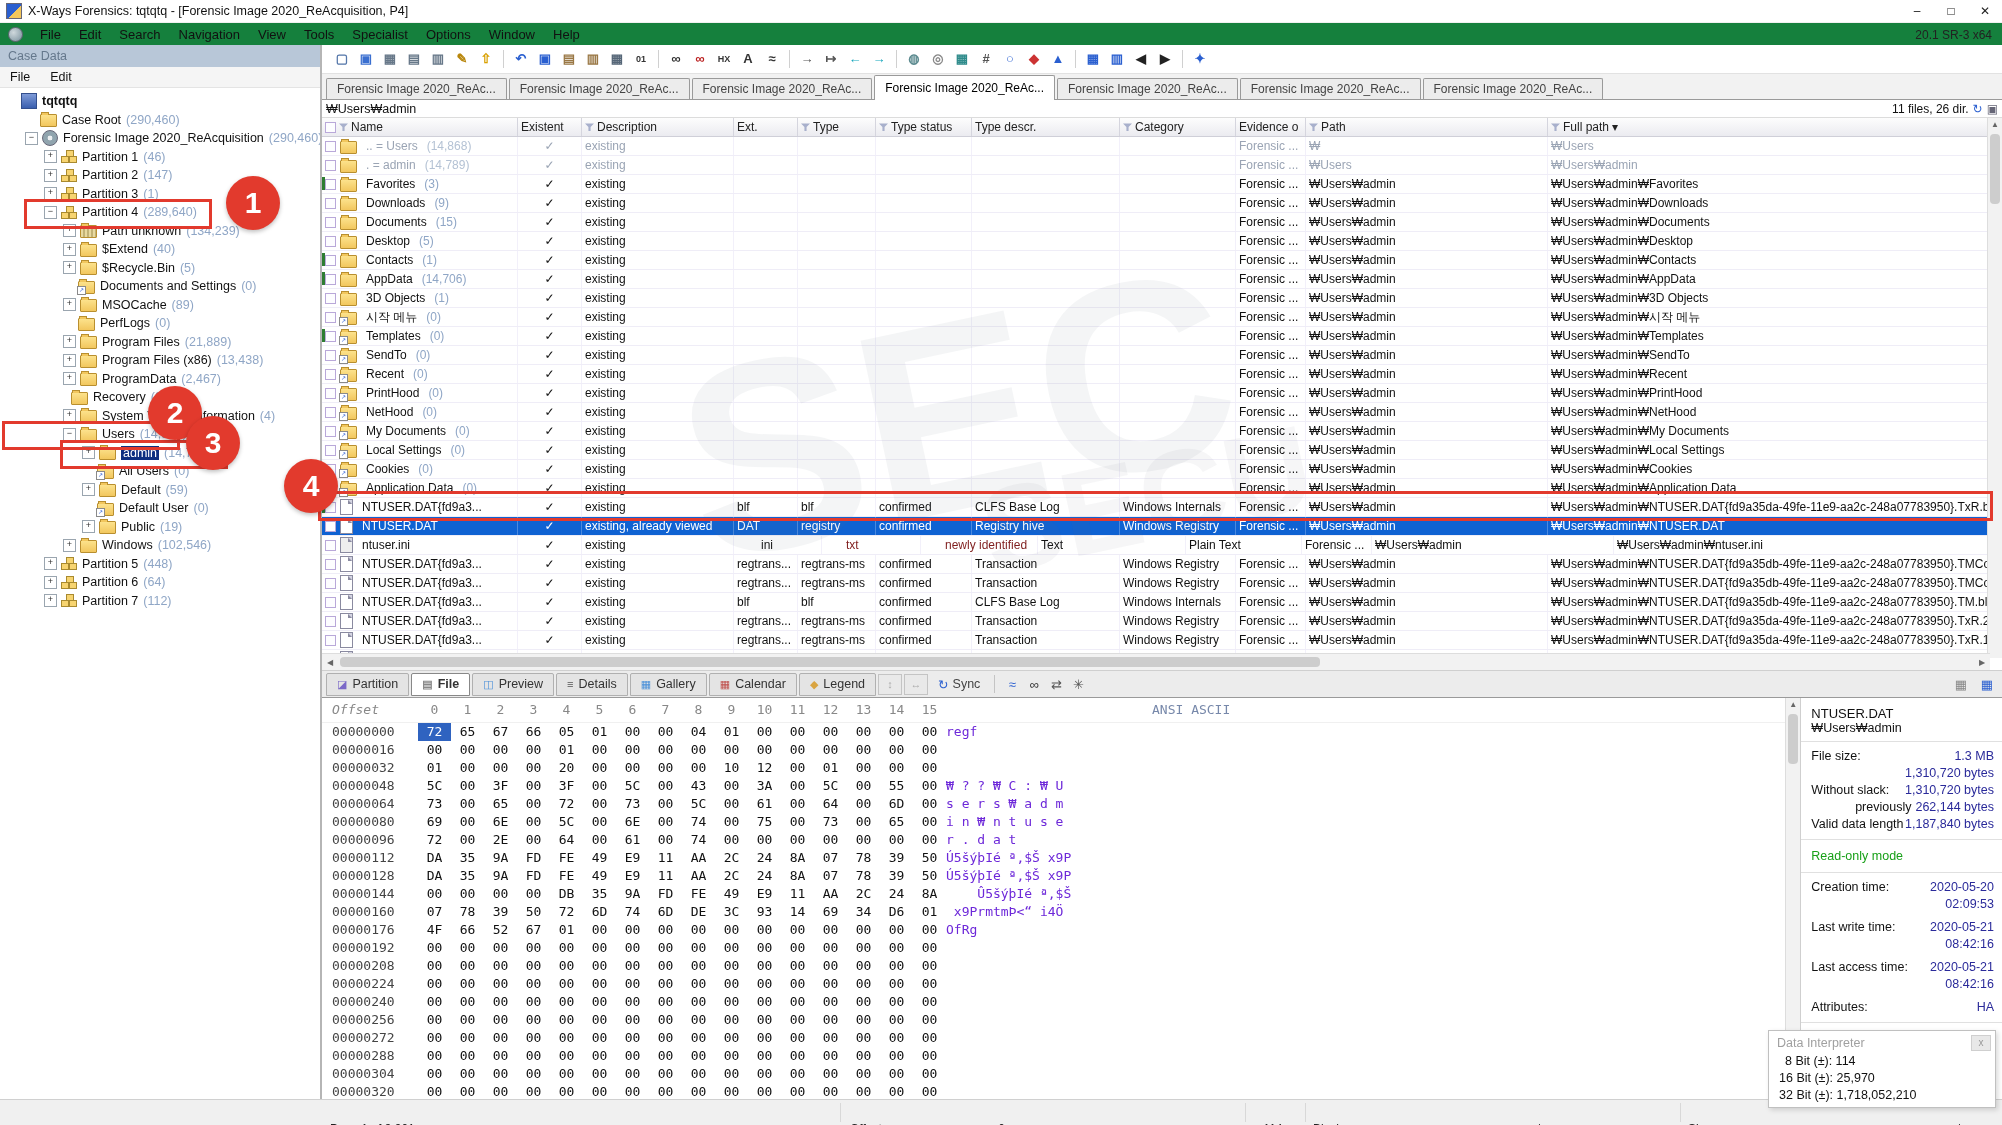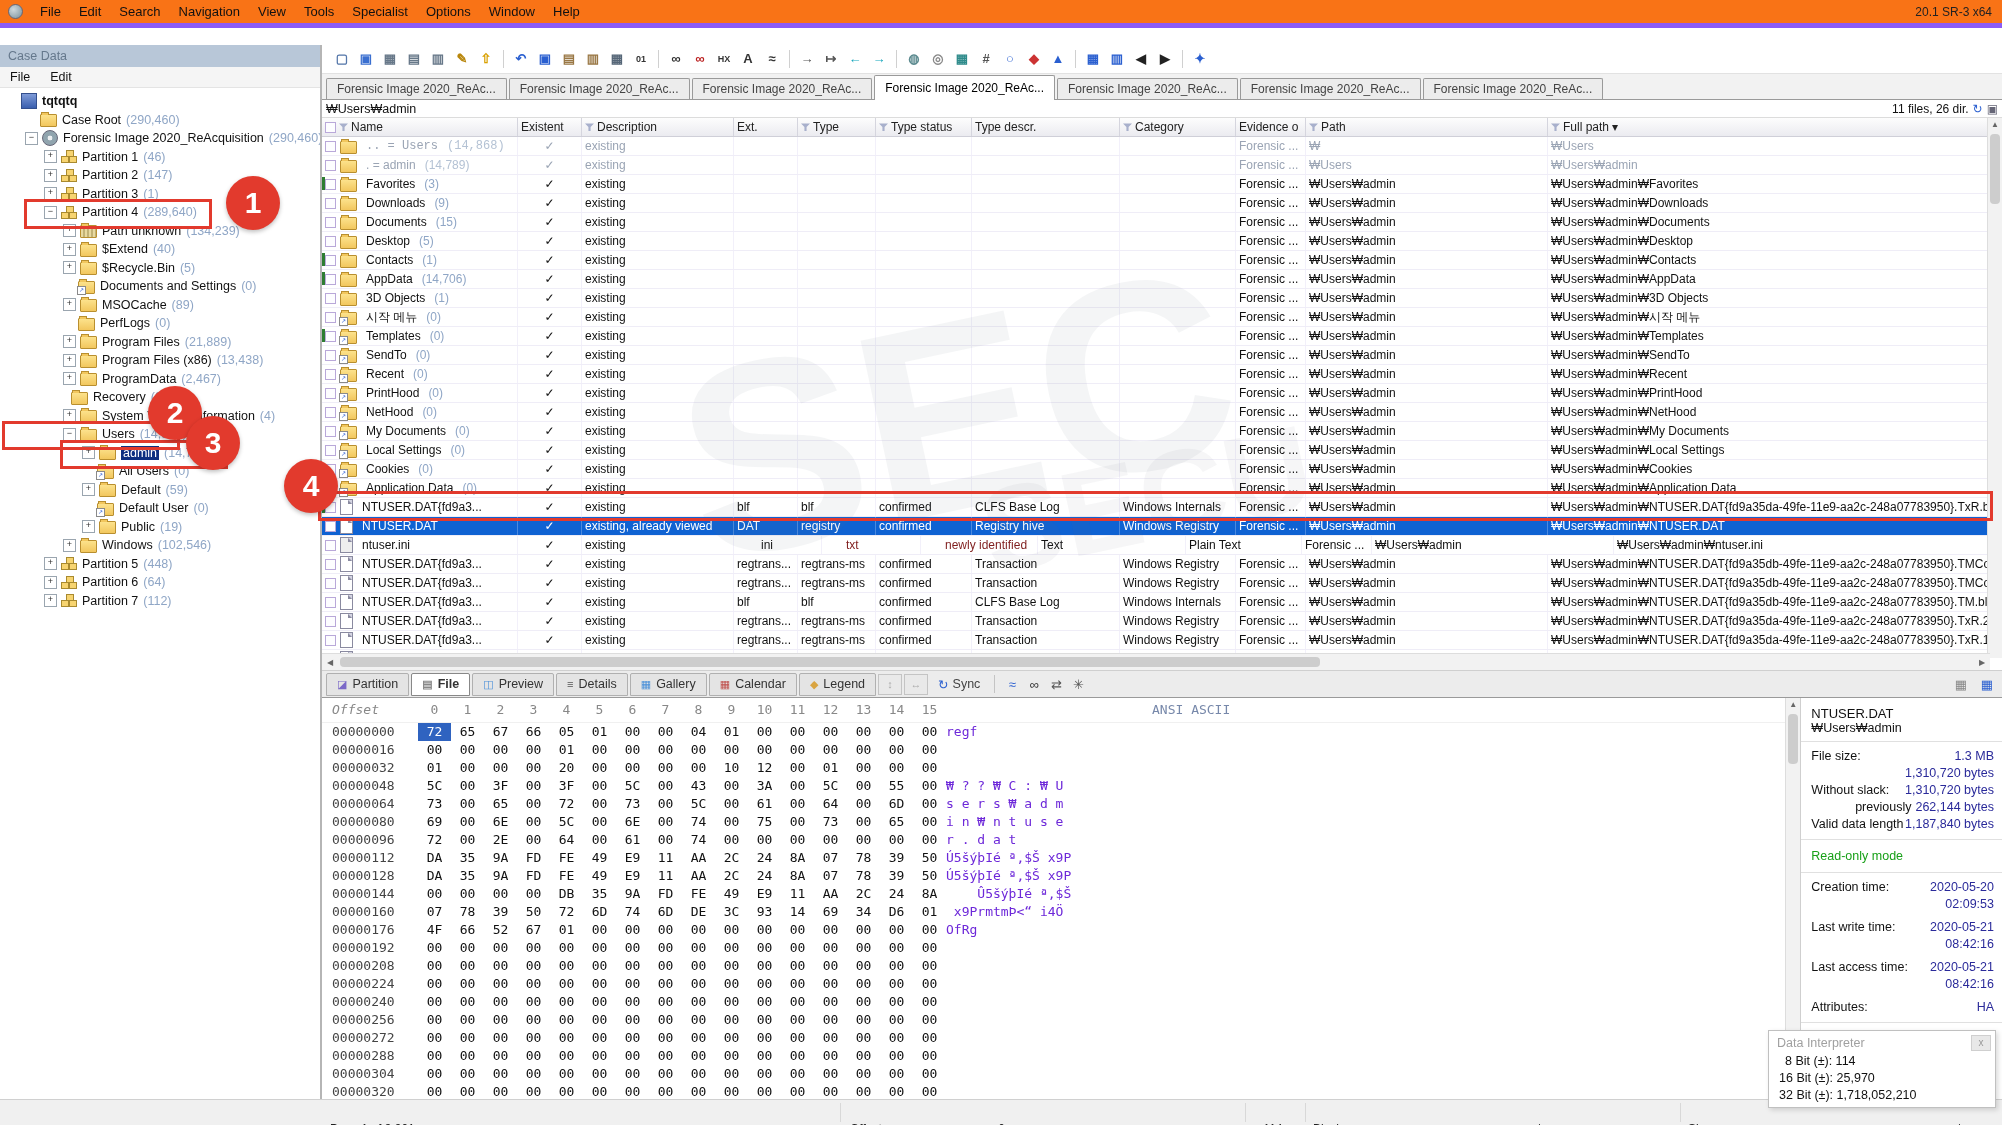--- a/index.html
+++ b/index.html
@@ -6,21 +6,21 @@
   body{width:2002px;height:1125px;position:relative;overflow:hidden;
        font-family:"Liberation Sans",sans-serif;color:#111;-webkit-font-smoothing:antialiased;}
   #app{position:absolute;inset:0;background:#fff;}
 
   
   #titlebar{height:22px;background:#fff;display:flex;align-items:center;border-bottom:1px solid #f0f0f0;}
   #appicon{width:14px;height:14px;margin:0 6px 0 6px;background:linear-gradient(135deg,#2a5fd0 0 55%,#f3c75c 55% 100%);border:1px solid #667;}
   #title{font-size:12.5px;color:#111;}
   #wincontrols{margin-left:auto;display:flex;}
   .wbtn{width:34px;height:21px;text-align:center;line-height:20px;font-size:12px;color:#222;}
-  #menubar{height:23px;background:#f97316;display:flex;align-items:center;border-bottom:5px solid #8b5cf6;font-size:13px;}
+  #menubar{height:23px;background:#15803d;display:flex;align-items:center;border-bottom:5px solid #8b5cf6;font-size:13px;}
   #menuicon{width:13px;height:13px;border-radius:50%;margin:0 8px 0 8px;background:radial-gradient(circle at 35% 35%,#cfd8dc,#78909c);border:1px solid #667;}
   .mitem{padding:0 9px;}
   #version{margin-left:auto;margin-right:10px;font-size:12px;color:#222;}
 
   
   #main{position:absolute;top:45px;left:0;right:0;height:1055px;display:flex;}
   #casepanel{width:320px;border-right:2px solid #b5b5b5;display:flex;flex-direction:column;background:#fff;}
   #casehdr{height:22px;background:#b8c7d8;color:#65788c;font-size:12.5px;line-height:22px;padding-left:8px;}
   #casemenu{height:20px;background:#f5f5f5;display:flex;font-size:12.5px;align-items:center;border-bottom:1px solid #e4e4e4;}
   #casemenu span{padding:0 10px;}
@@ -146,20 +146,29 @@
 
   
   #wm1{position:absolute;left:680px;top:260px;font-size:270px;font-weight:bold;color:rgba(100,110,125,.07);transform:rotate(-12deg);z-index:30;pointer-events:none;}
   #wm2{position:absolute;left:980px;top:430px;font-size:120px;font-weight:bold;color:rgba(100,110,125,.06);transform:rotate(-12deg);z-index:30;pointer-events:none;}
 </style>
 </head>
 <body>
 
 <div id="app">
 
+  <div id="titlebar">
+    <div id="appicon"></div>
+    <div id="title">X-Ways Forensics: tqtqtq - [Forensic Image 2020_ReAcquisition, P4]</div>
+    <div id="wincontrols">
+      <div class="wbtn">–</div>
+      <div class="wbtn">□</div>
+      <div class="wbtn">✕</div>
+    </div>
+  </div>
 
   <div id="menubar">
     <div id="menuicon"></div>
     <span id="menuitems"><span class="mitem">File</span><span class="mitem">Edit</span><span class="mitem">Search</span><span class="mitem">Navigation</span><span class="mitem">View</span><span class="mitem">Tools</span><span class="mitem">Specialist</span><span class="mitem">Options</span><span class="mitem">Window</span><span class="mitem">Help</span></span>
     <div id="version">20.1 SR-3 x64</div>
   </div>
 
   <div id="main">
     <div id="casepanel">
       <div id="casehdr">Case Data</div>
@@ -535,21 +544,21 @@
               <span class="hlabel">Path</span>
             </div>
             <div class="hcell" style="width: 435px;">
               <span class="funnel"></span>
               <span class="hlabel">Full path</span>
               <span class="sort">▾</span>
             </div>
           </div>
         <div id="gridrows">
             <div class="row dim">
-              <div class="cell" style="width: 189px; font-family: Liberation Mono, monospace;">
+              <div class="cell" style="width: 189px;">
                 <span class="cb"></span>
                 <span class="ticon ic-folder"></span>
                 <span class="nm">..   =   Users</span>
                 <span class="tcount">(14,868)</span>
               </div>
               <div class="cell center" style="width: 57px;">✓</div>
               <div class="cell" style="width: 145px;">existing</div>
               <div class="cell" style="width: 57px;"></div>
               <div class="cell" style="width: 71px;"></div>
               <div class="cell" style="width: 89px;"></div>

